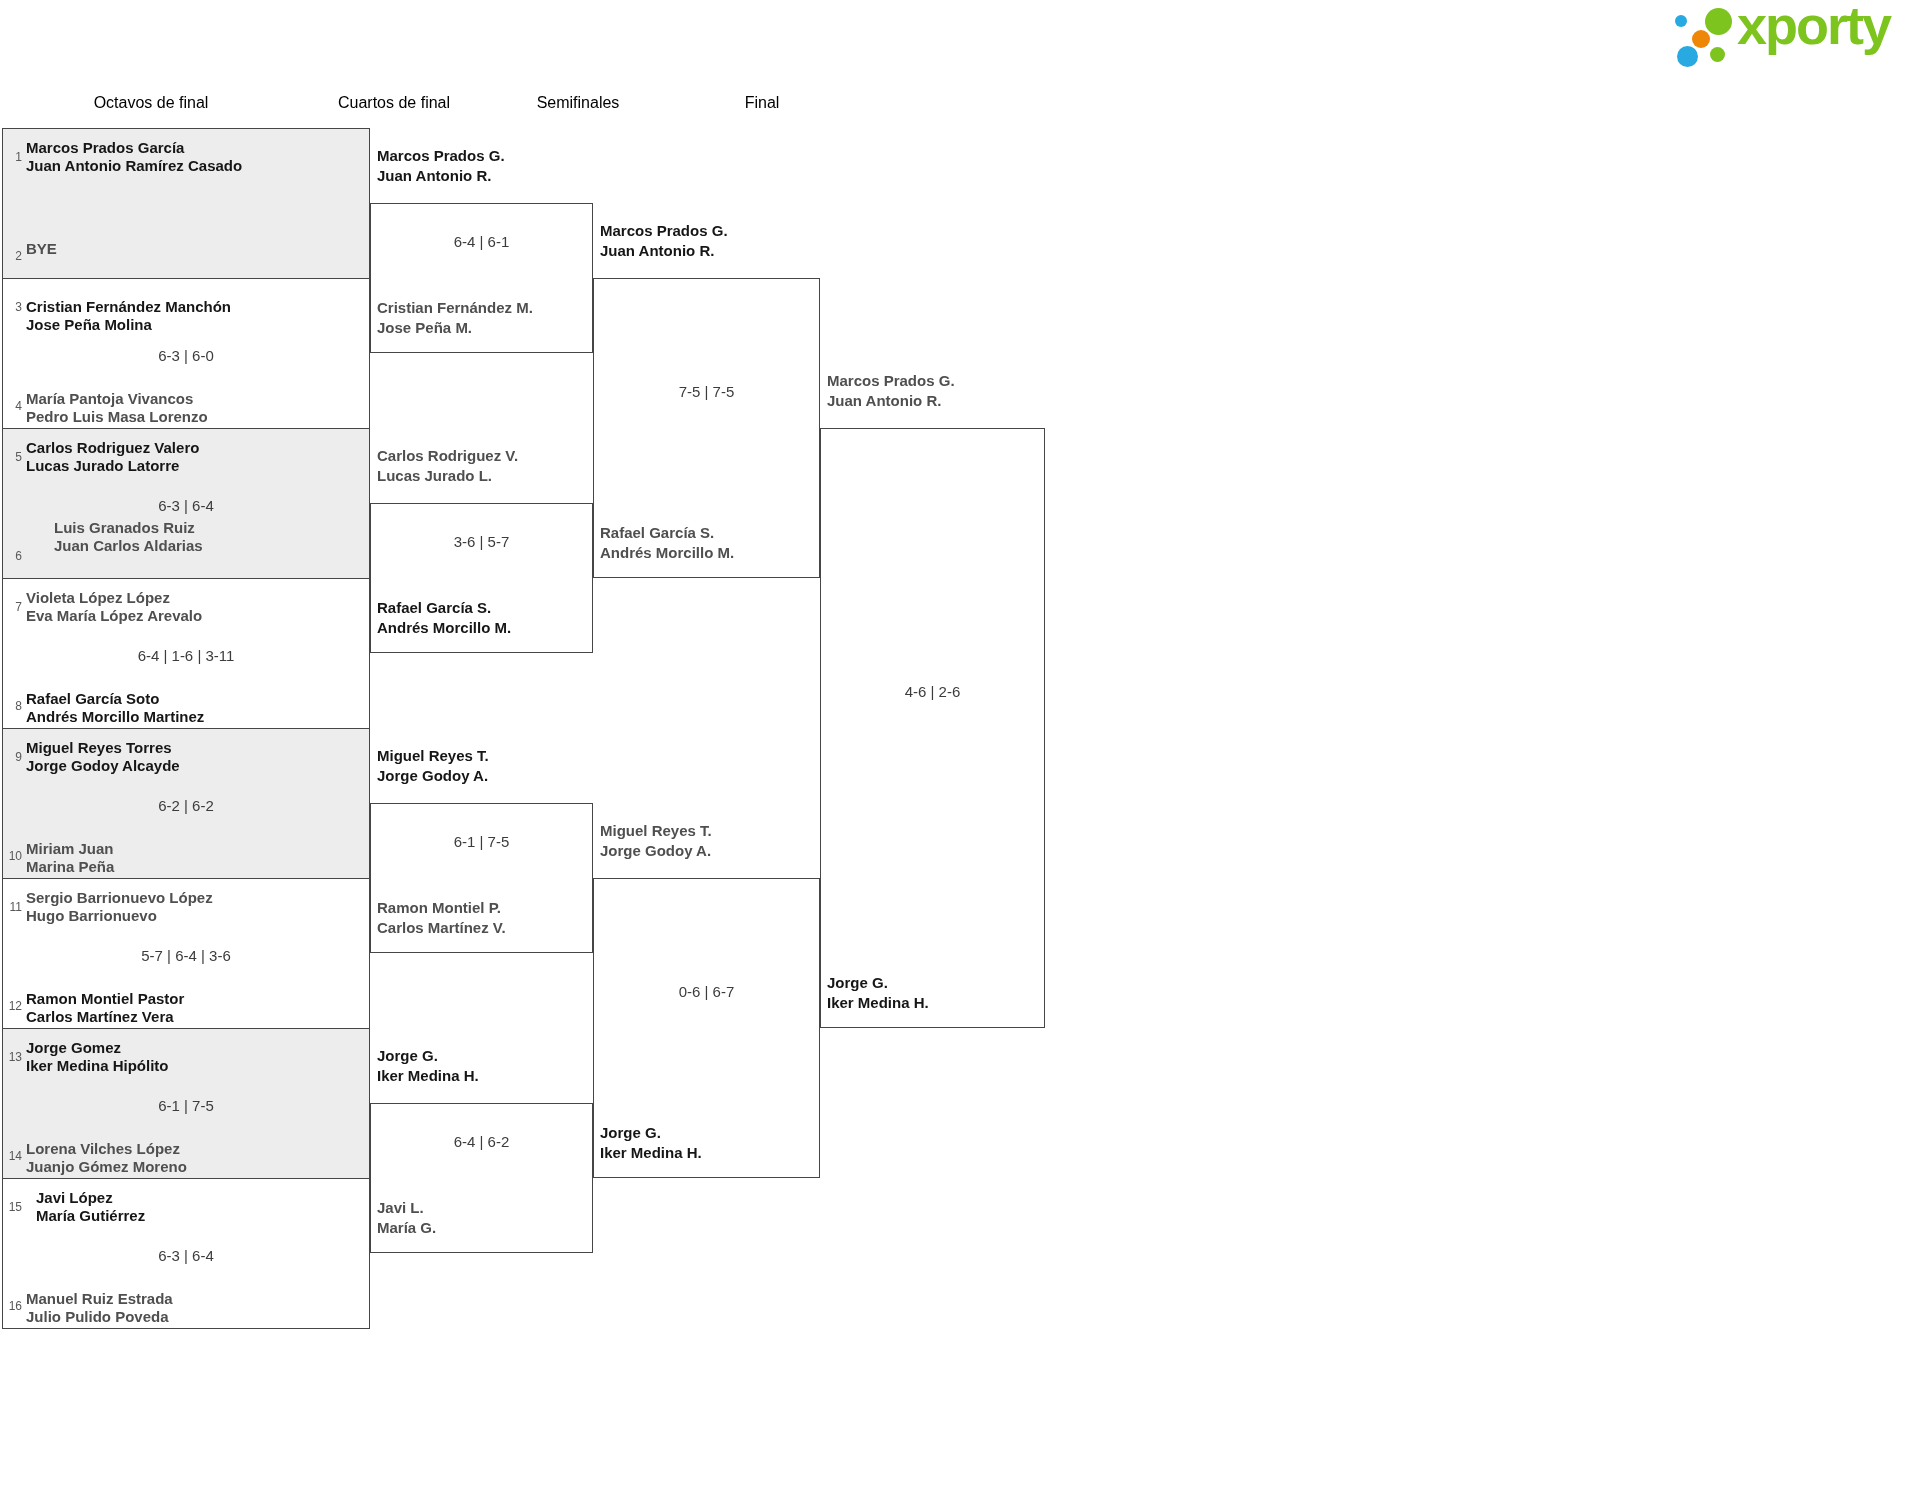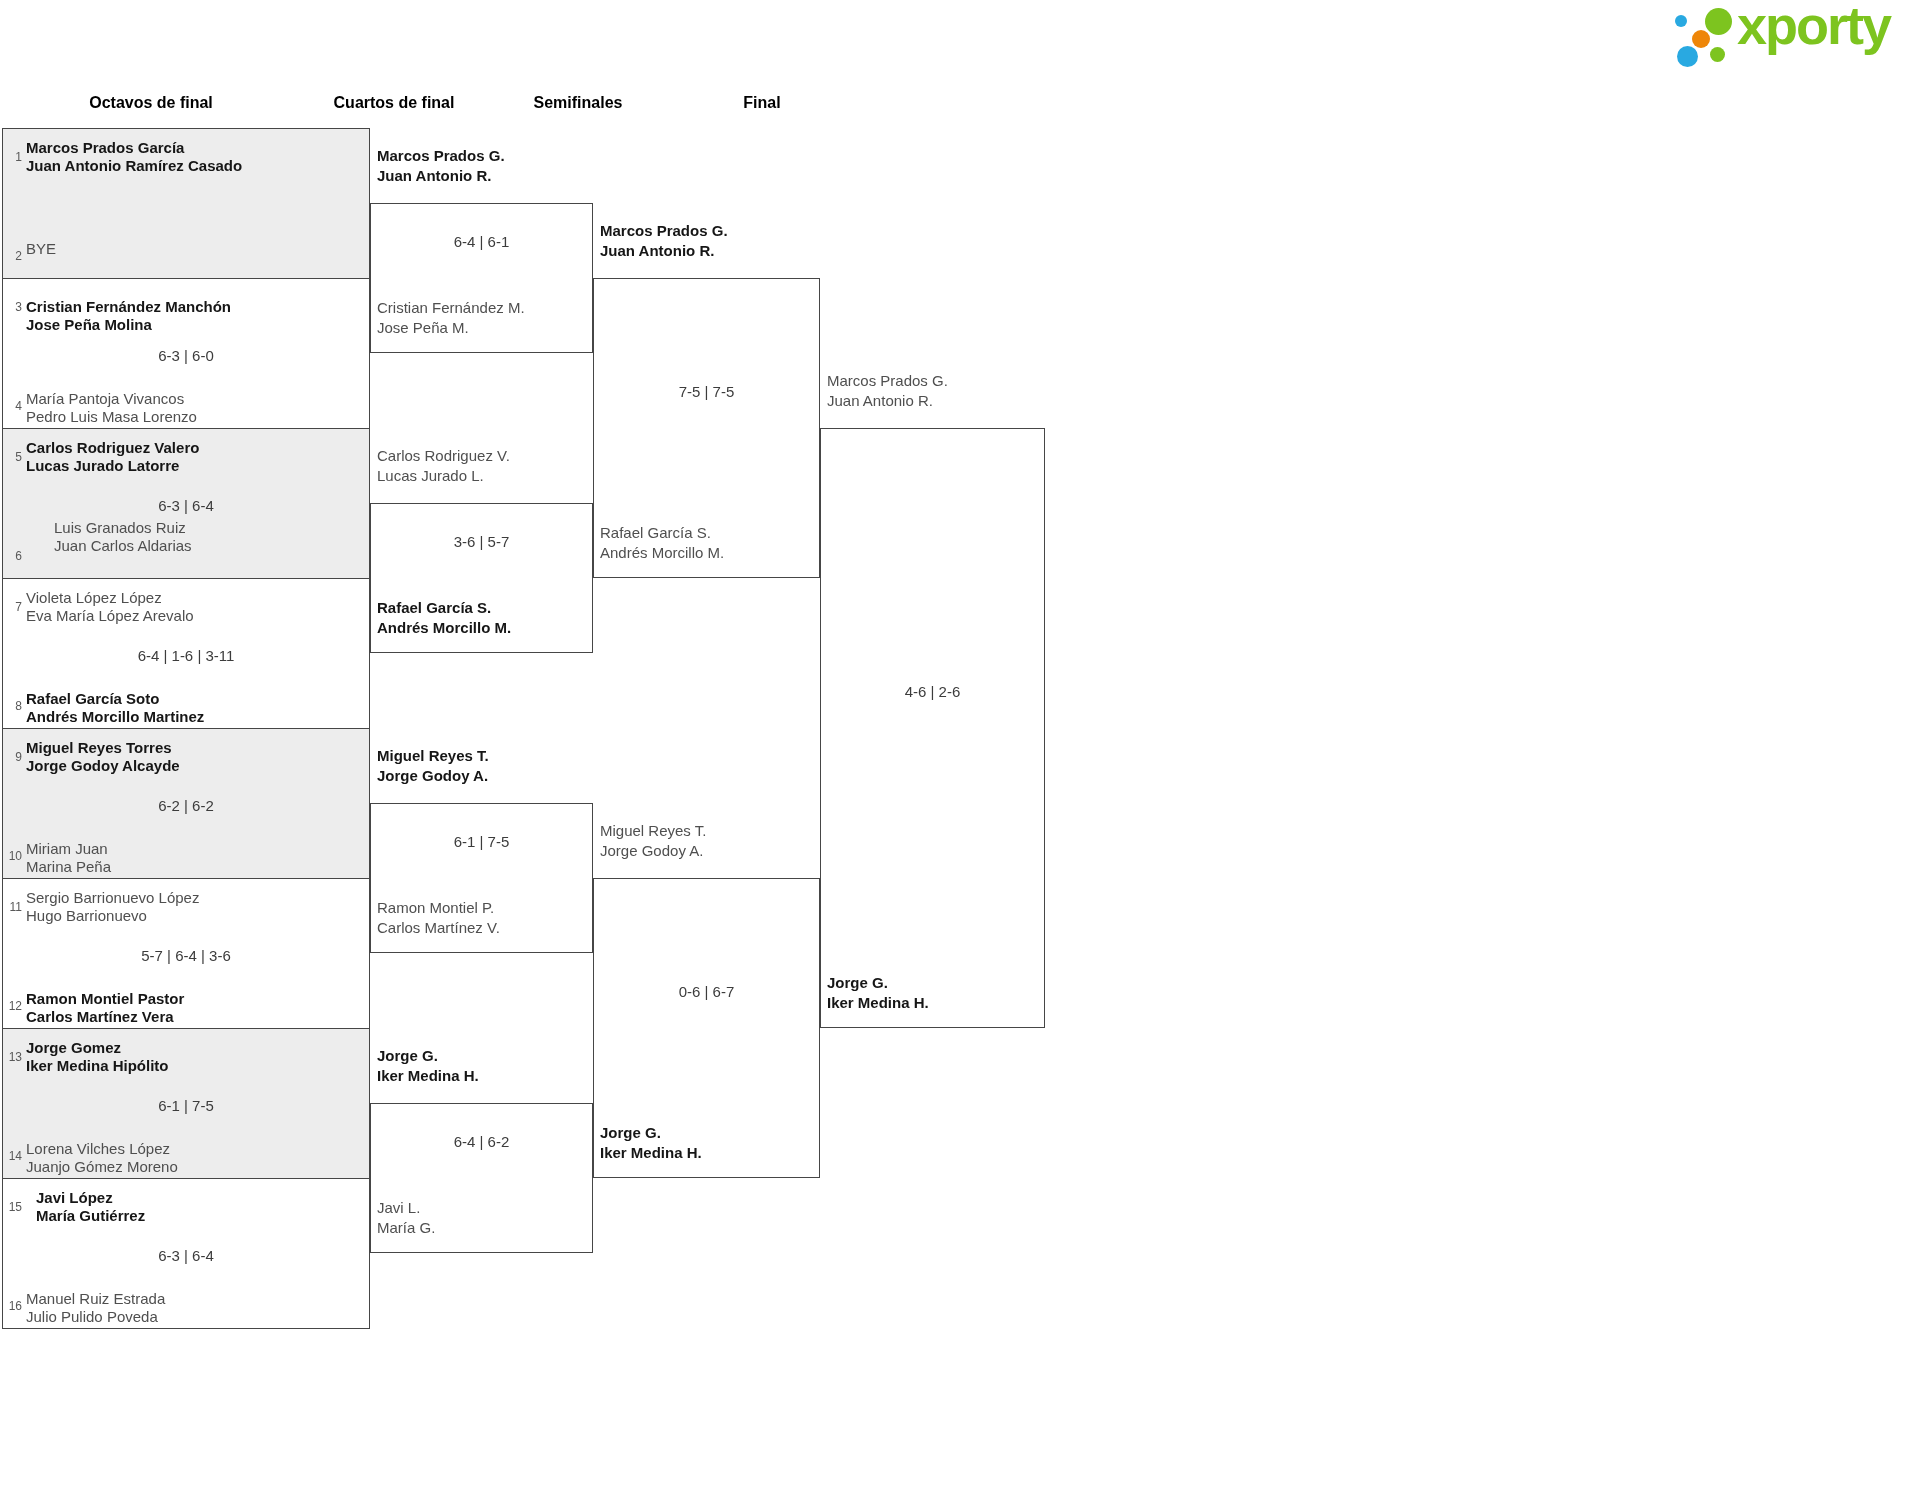--- a/index.html
+++ b/index.html
@@ -1,29 +1,29 @@
 <!DOCTYPE html>
 <html style="--c-green: #7dc41f; --c-blue: #29a9e1; --c-orange: #ee8608; --c-shade: #ededed; --c-border: #464646;"><head>
 <meta charset="utf-8">
 <style>
   html,body{margin:0;padding:0;background:#fff;}
   .page{position:relative;width:1920px;height:1492px;background:#fff;overflow:hidden;
         font-family:"Liberation Sans",sans-serif;color:#111;}
   .title{position:absolute;left:3px;top:0;font-size:23px;font-weight:700;line-height:31px;
          color:#000;letter-spacing:.2px;white-space:nowrap;}
   .title .t2{font-weight:700;}
-  .rh{position:absolute;top:94px;transform:translateX(-50%);font-size:16px;font-weight:700;
+  .rh{position:absolute;top:94px;transform:translateX(-50%);font-size:16px;font-weight:400;
       color:#000;white-space:nowrap;}
   .mbox{position:absolute;border:1px solid var(--c-border,#464646);box-sizing:border-box;background:#fff;}
   .mbox.shade{background:var(--c-shade,#ededed);}
   .rbox{position:absolute;border:1px solid var(--c-border,#464646);box-sizing:border-box;background:transparent;}
   .team{position:absolute;font-size:15px;line-height:18px;white-space:nowrap;}
   .ent{position:absolute;font-size:15px;line-height:20px;white-space:nowrap;}
   .bold{font-weight:700;color:#161616;}
-  .reg{font-weight:400;color:#4f4f4f;}
+  .reg{font-weight:700;color:#4f4f4f;}
   .seed{position:absolute;font-size:12px;line-height:18px;color:#595959;width:18px;text-align:right;}
   .score{position:absolute;font-size:15px;line-height:20px;color:#3c3c3c;text-align:center;white-space:nowrap;}
   .logo-text{position:absolute;left:1737px;top:-6px;font-size:54px;font-weight:700;
              color:var(--c-green,#7dc41f);letter-spacing:-2px;}
   .dot{position:absolute;border-radius:50%;}
 </style>
 </head>
 <body>
 
 <div class="page">

